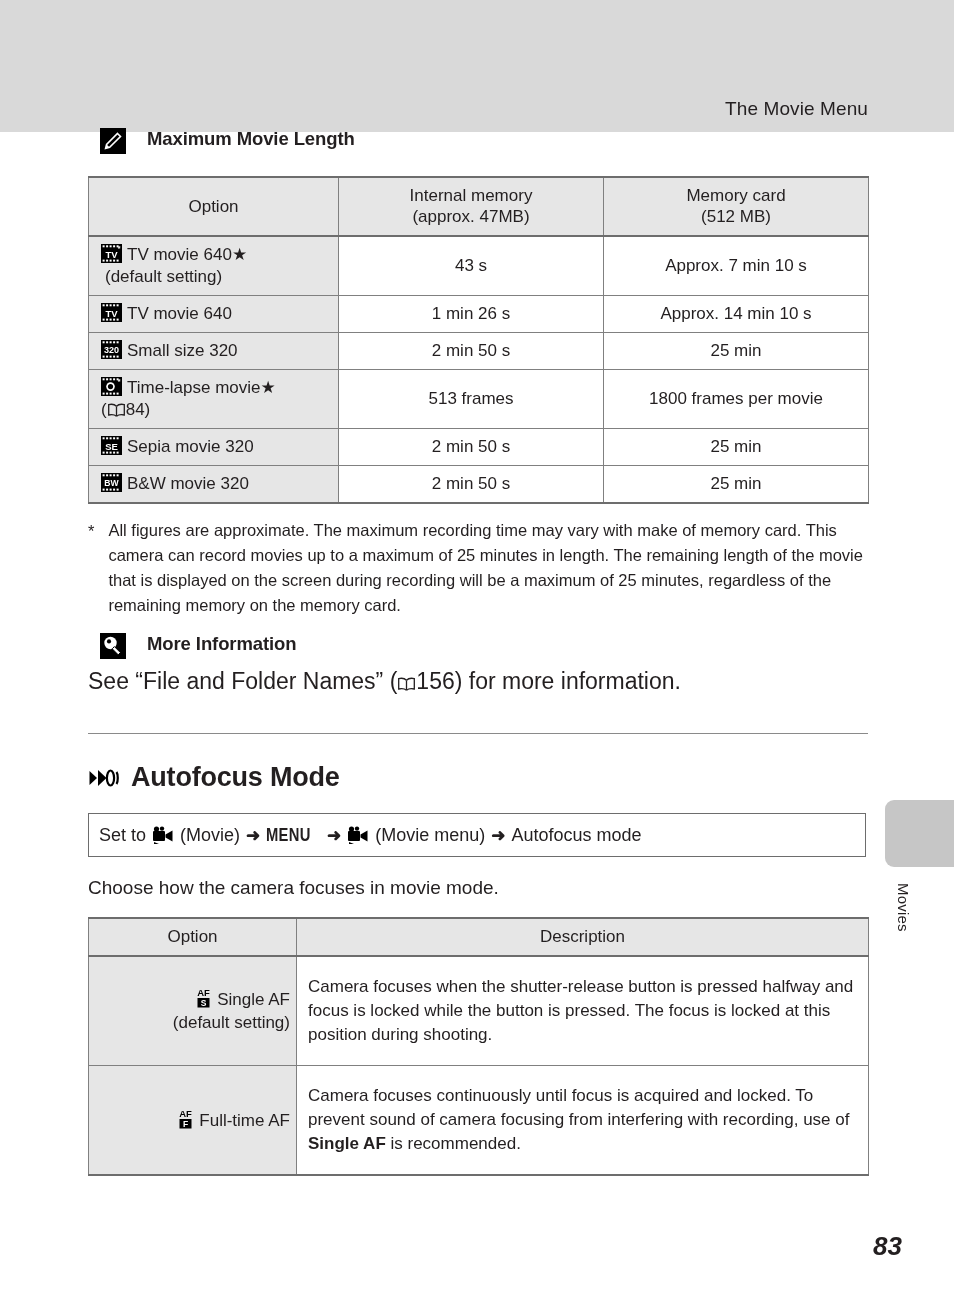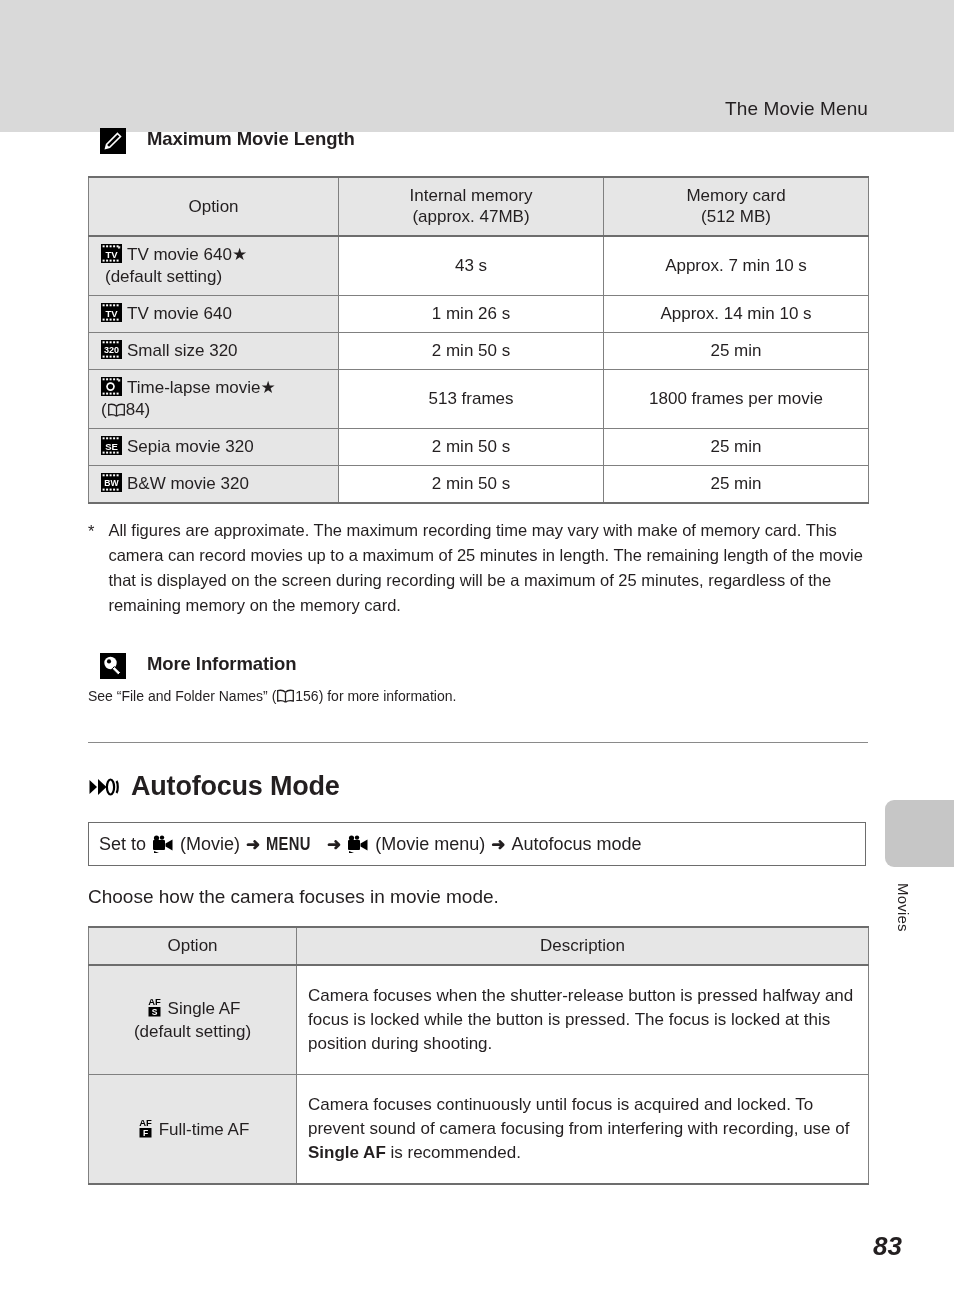--- a/index.html
+++ b/index.html
@@ -99,38 +99,38 @@
   #movie-length-table col.c1 { width: 250px; }
   #movie-length-table col.c2 { width: 265px; }
   #movie-length-table col.c3 { width: 265px; }
   #movie-length-table td.opt { padding-left: 12px; line-height: 1.3; }
 
   
   #autofocus-table { margin-top: 18px; }
   #autofocus-table col.a1 { width: 208px; }
   #autofocus-table col.a2 { width: 572px; }
   #autofocus-table td.desc { line-height: 1.42; padding: 18px 11px; }
-  #autofocus-table td.opt-af { text-align: center; line-height: 1.32; padding: 9px 6px; }
+  #autofocus-table td.opt-af { text-align: right; line-height: 1.32; padding: 9px 6px; }
 
   
   .footnote {
     margin-top: 14px;
     display: flex;
     gap: 14px;
     font-size: 16.5px;
     line-height: 1.5;
   }
   .footnote .star { flex: 0 0 auto; padding-top: 1px; }
   .footnote .body { flex: 1 1 auto; }
 
   
-  .more-info-block { margin-top: 36px; }
+  .more-info-block { margin-top: 16px; }
   .more-info-text {
     margin-top: 9px;
-    font-size: 14px;
+    font-size: 23px;
   }
 
   
   .section-rule {
     margin-top: 38px;
     border-top: 1px solid #8a8a8a;
     width: 780px;
   }
 
   

